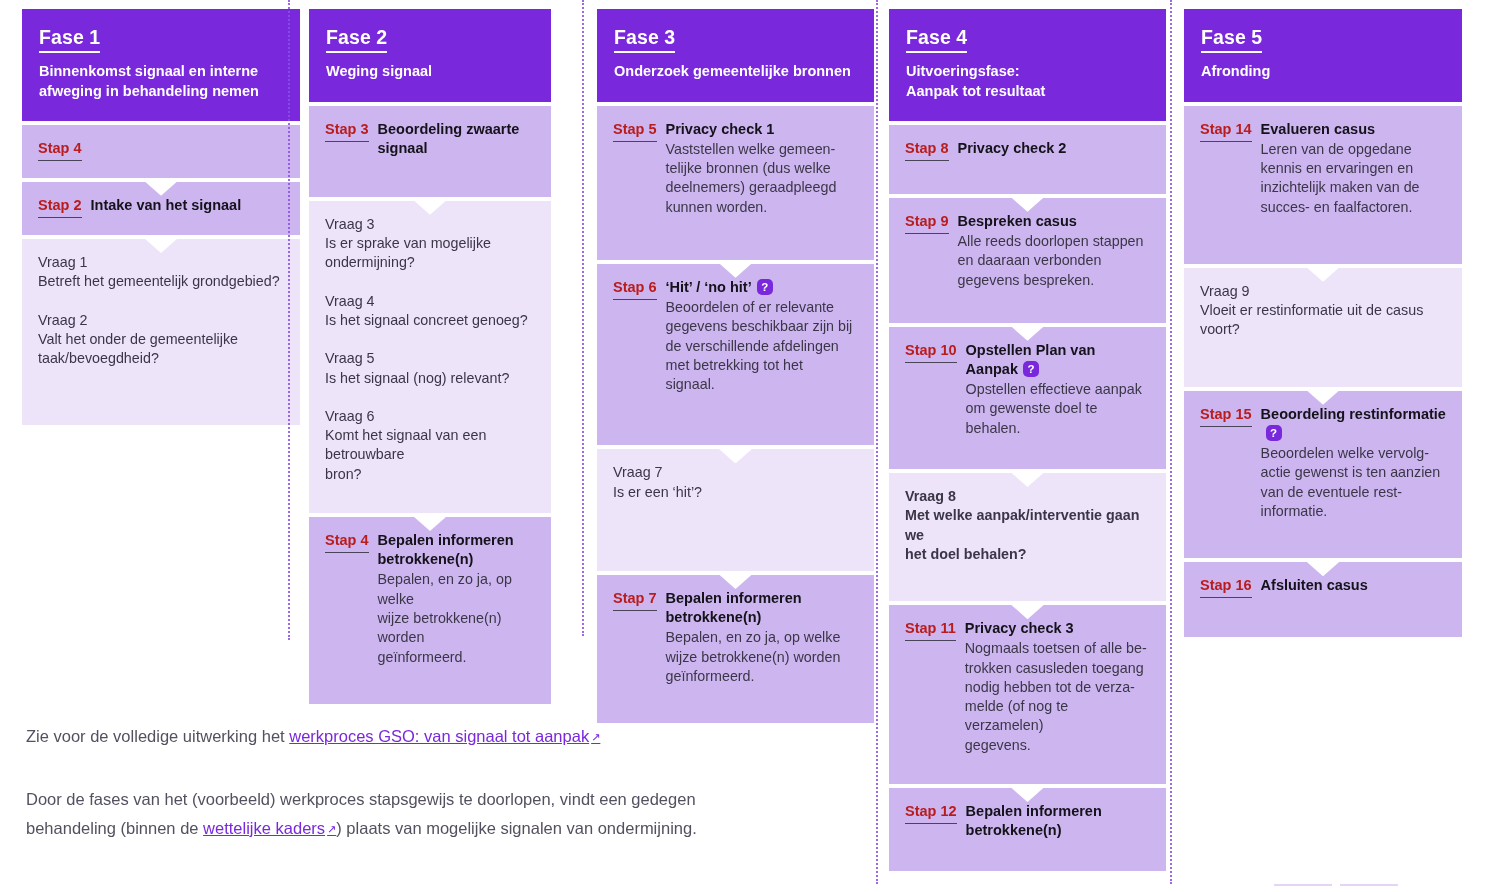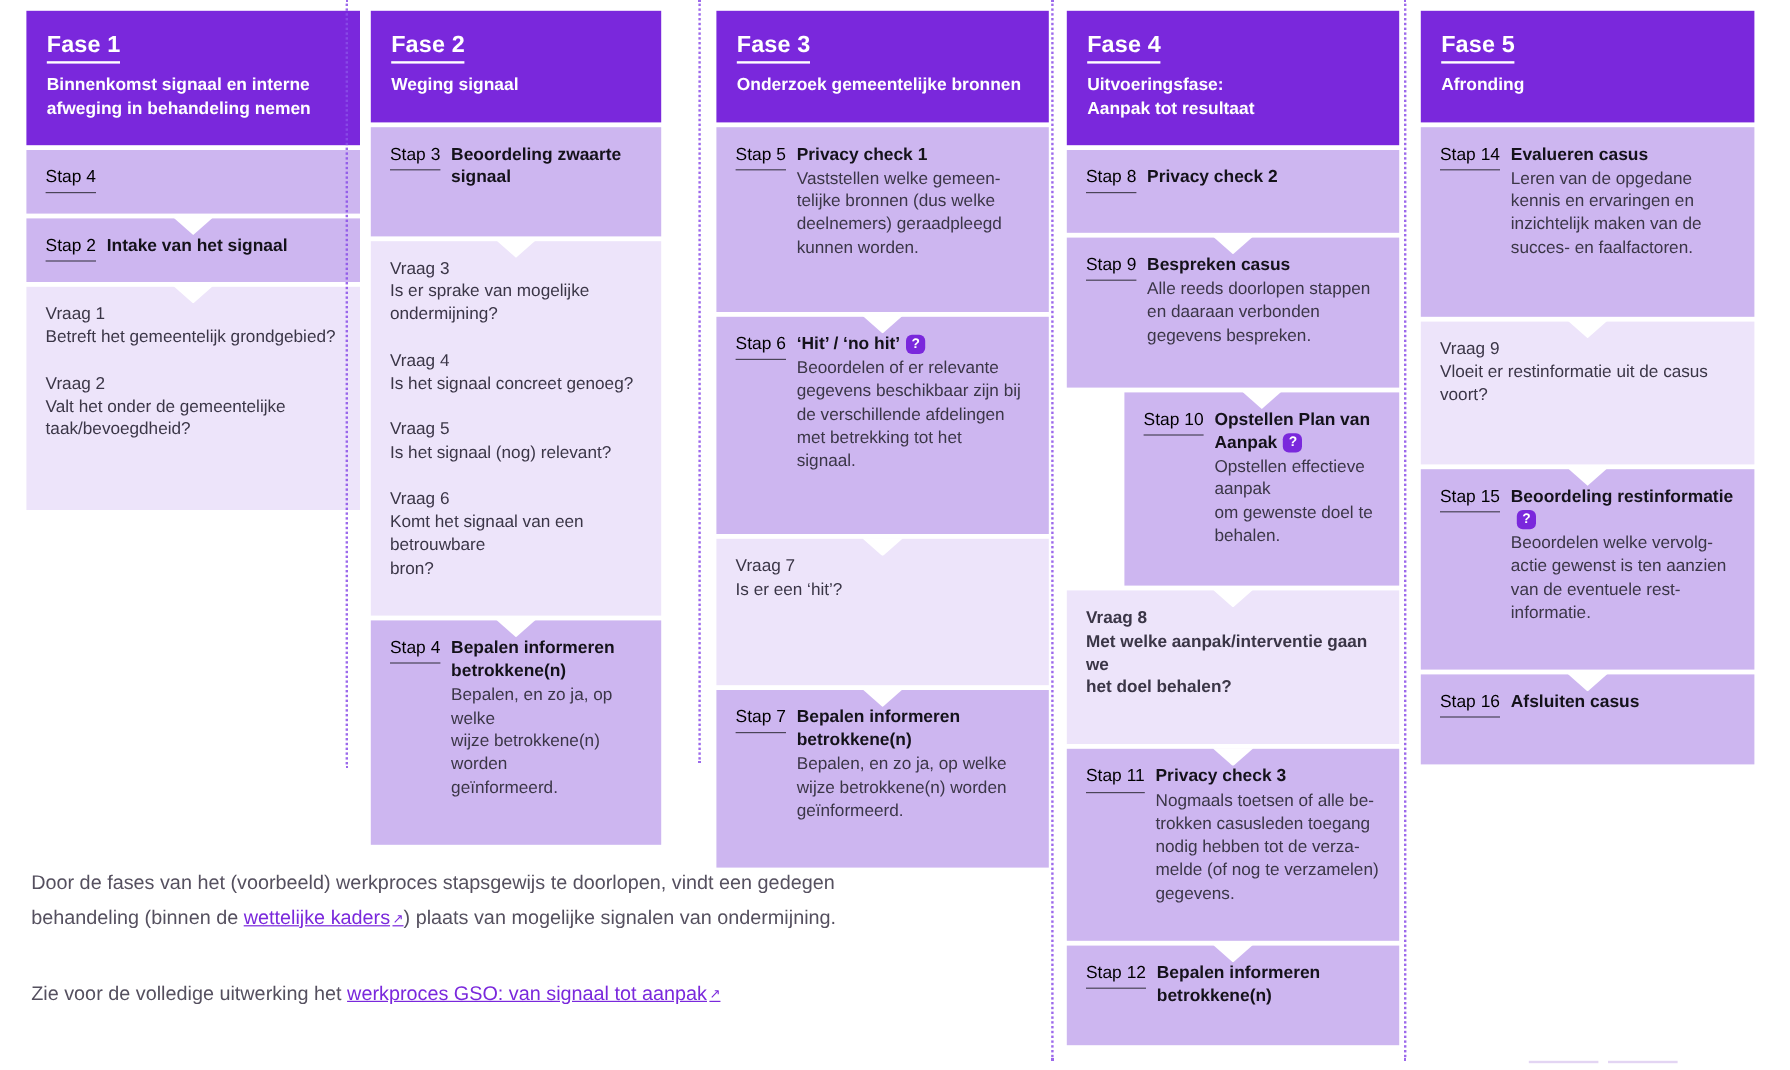--- a/index.html
+++ b/index.html
@@ -92,22 +92,22 @@
   }
 
   .step-row {
     display: flex;
     align-items: flex-start;
     gap: 9px;
   }
   .step-label {
     flex: 0 0 auto;
     font-size: 14.5px;
-    font-weight: normal;
-    color: #000000;
+    font-weight: bold;
+    color: #b91c1c;
     line-height: 1.32;
     border-bottom: 1.6px solid #4A4458;
     padding-bottom: 2px;
     white-space: nowrap;
   }
   .step-body { flex: 1 1 auto; min-width: 0; }
   .step-title {
     font-size: 14.5px;
     font-weight: bold;
     color: #14121A;
@@ -340,21 +340,21 @@
               <div class="step-row">
                 <div class="step-label">Stap 9</div>
                 <div class="step-body">
                   <div class="step-title"><span style="white-space: pre-line;">Bespreken casus</span></div>
                   <div class="step-desc">Alle reeds doorlopen stappen
 en daaraan verbonden
 gegevens bespreken.</div>
                 </div>
               </div>
             </div>
-            <div class="block step notched" style="padding-bottom: 31px; margin-left: 48px;">
+            <div class="block step notched" style="padding-bottom: 31px;">
               <div class="step-row">
                 <div class="step-label">Stap 10</div>
                 <div class="step-body">
                   <div class="step-title"><span style="white-space: pre-line;">Opstellen Plan van Aanpak</span><span class="help-icon">?</span></div>
                   <div class="step-desc">Opstellen effectieve aanpak
 om gewenste doel te behalen.</div>
                 </div>
               </div>
             </div>
             <div class="block question notched" style="padding-bottom: 37px; font-weight: bold;">
@@ -431,22 +431,22 @@
                   <div class="step-title"><span style="white-space: pre-line;">Afsluiten casus</span></div>
                 </div>
               </div>
             </div>
           </div>
         </div>
       </div>
     </div>
 
   <div class="footer">
+    <p><span>Zie voor de volledige uitwerking het </span><a class="flink" href="#"><span>werkproces GSO: van signaal tot aanpak</span><span class="ext">↗</span></a></p>
     <p><span>Door de fases van het (voorbeeld) werkproces stapsgewijs te doorlopen, vindt een gedegen behandeling (binnen de </span><a class="flink" href="#"><span>wettelijke kaders</span><span class="ext">↗</span></a><span>) plaats van mogelijke signalen van ondermijning.</span></p>
-    <p><span>Zie voor de volledige uitwerking het </span><a class="flink" href="#"><span>werkproces GSO: van signaal tot aanpak</span><span class="ext">↗</span></a></p>
   </div>
 
   <div class="bottom-rules">
     <span></span>
     <span></span>
   </div>
 
 <div class="divider" style="left: 288px; height: 640px;"></div>
     <div class="divider" style="left: 582px; height: 636px;"></div>
     <div class="divider" style="left: 876px; height: 884px;"></div>

